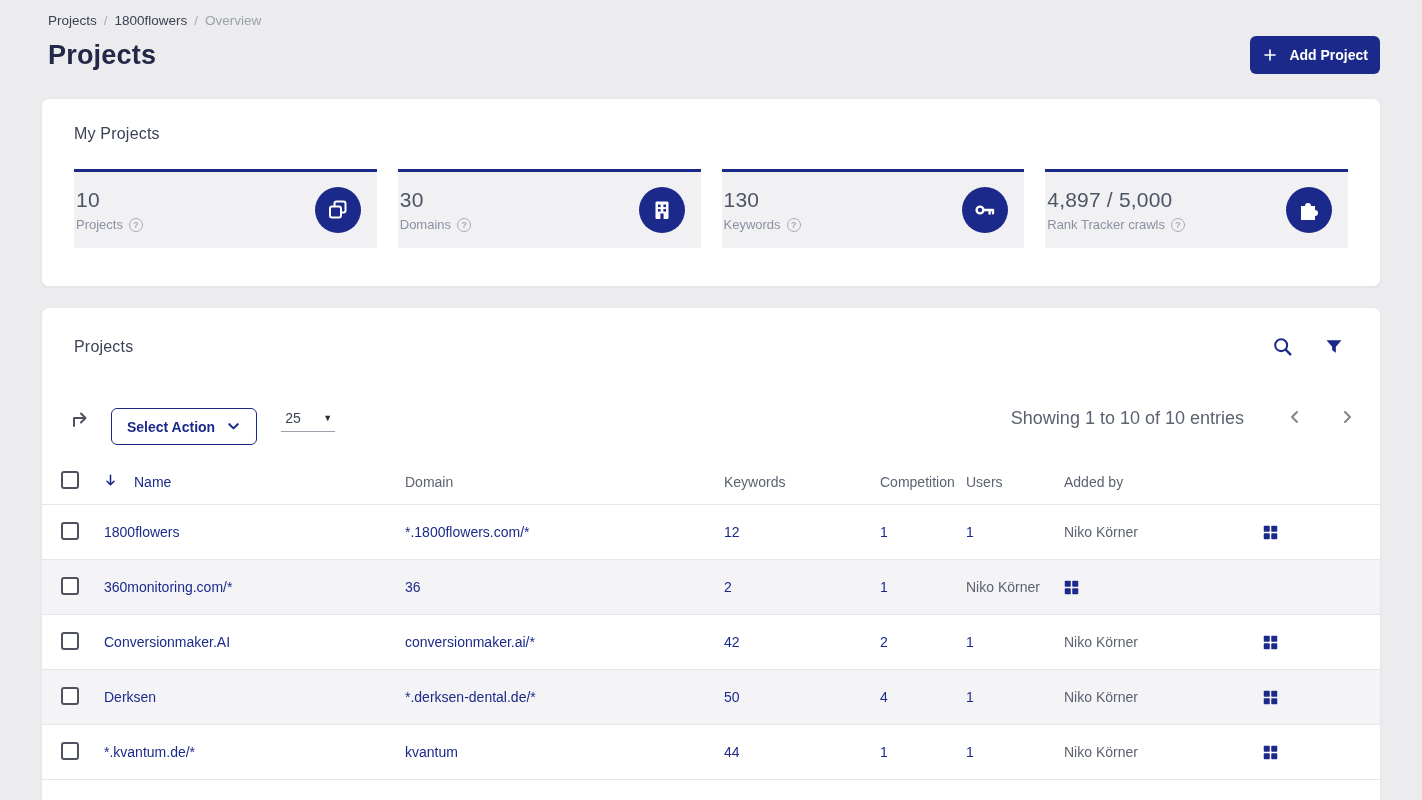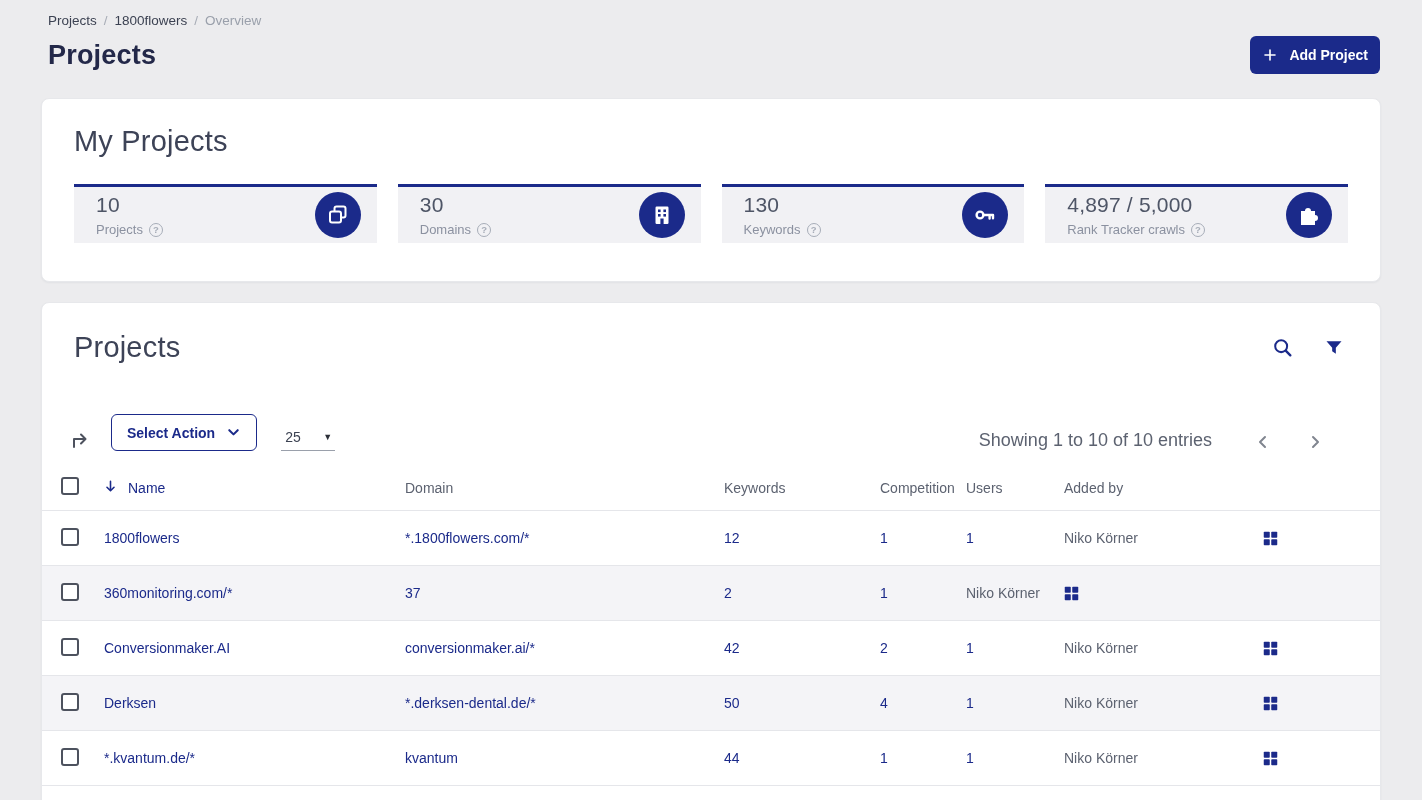--- a/index.html
+++ b/index.html
@@ -33,47 +33,47 @@
     display:flex;align-items:center;gap:11px;
     background:var(--navy);color:#fff;border:none;border-radius:6px;
     height:38px;padding:0 12px;font-size:14px;font-weight:700;
     font-family:inherit;cursor:pointer;
   }
   
   .card{
     background:#fff;border:1px solid #e7e8eb;border-radius:8px;
     margin:0 41px;box-shadow:0 1px 2px rgba(25,30,60,.05);
   }
-  .card h2{font-size:29px;font-weight:500;color:var(--card-title);letter-spacing:.2px}
+  .card h2{font-size:16px;font-weight:500;color:var(--card-title);letter-spacing:.2px}
   .card-stats{margin-top:24px;padding:26px 32px 38px}
   .tiles{display:flex;gap:21px;margin-top:26px}
   .tile{
     flex:1;border-top:3px solid var(--navy);background:var(--tile-bg);
-    height:59px;padding:0 16px 0 22px;
+    height:79px;padding:0 16px 0 2px;
     display:flex;align-items:center;justify-content:space-between;
   }
   .tile-value{font-size:21px;color:var(--text-dark);letter-spacing:.2px}
   .tile-label-row{display:flex;align-items:center;gap:6px;margin-top:5px}
   .tile-label{font-size:13px;color:var(--text-light)}
   .help{
     width:14px;height:14px;border:1.5px solid #a7adb8;border-radius:50%;
     color:#a7adb8;font-size:9.5px;font-weight:700;
     display:inline-flex;align-items:center;justify-content:center;cursor:pointer;
   }
   .help::before{content:"?"}
   .tile-icon{
     width:46px;height:46px;border-radius:50%;background:var(--navy);
     display:flex;align-items:center;justify-content:center;flex:0 0 46px;
   }
   
   .card-table{margin-top:20px;padding:28px 0 60px}
   .card-head{display:flex;justify-content:space-between;align-items:center;padding:0 36px 0 32px}
   .head-icons{display:flex;align-items:center;gap:30px}
   .head-icons span{display:flex;cursor:pointer}
-  .toolbar{display:flex;align-items:flex-end;margin-top:50px;padding:0 56px 0 27px}
+  .toolbar{display:flex;align-items:flex-start;margin-top:50px;padding:0 24px 0 27px}
   .export{display:flex;cursor:pointer}
   .select-action{
     margin-left:20px;display:flex;align-items:center;gap:11px;
     background:#fff;border:1.6px solid var(--navy);color:var(--navy);
     border-radius:6px;height:37px;padding:0 15px;
     font-size:14px;font-weight:700;font-family:inherit;cursor:pointer;
   }
   .page-size{
     margin-left:24px;width:54px;display:flex;align-items:center;justify-content:space-between;
     border-bottom:1px solid #9aa0ab;padding:2px 3px 5px 4px;
@@ -86,21 +86,21 @@
   .showing + .pg{margin-left:42px}
   
   .table{margin-top:14px}
   .grid-row{
     display:grid;
     grid-template-columns:43px 301px 319px 156px 86px 98px 199px 1fr;
     align-items:center;padding-left:19px;
   }
   .thead{height:46px;font-size:14px;color:var(--text-gray);border-bottom:1px solid var(--border)}
   .th{cursor:pointer}
-  .th-name{color:var(--navy);display:flex;align-items:flex-start;gap:11px}
+  .th-name{color:var(--navy);display:flex;align-items:flex-start;gap:17px}
   .trow{height:55px;border-bottom:1px solid var(--border);font-size:14px}
   .trow:nth-child(odd){background:var(--row-alt)}
   .checkbox{
     width:18px;height:18px;border:2px solid #4d525e;border-radius:3px;
     background:#fff;display:inline-block;cursor:pointer;
   }
   .link{color:var(--navy);text-decoration:none;cursor:pointer}
   .num{color:var(--navy);cursor:pointer}
   .added{color:var(--text-gray)}
   .c-actions{display:flex;cursor:pointer}
@@ -288,21 +288,21 @@
               <rect x="1" y="11" width="8" height="8" rx="1"></rect>
               <rect x="11" y="11" width="8" height="8" rx="1"></rect>
             </g>
           </svg>
       </span>
     </div>
 
     <div class="grid-row trow">
       <span><span class="checkbox"></span></span>
       <a class="link">360monitoring.com/*</a>
-      <span class="num">37</span>
+      <span class="num">36</span>
       <span class="num">2</span>
       <span class="num">1</span>
       <span class="added">Niko Körner</span>
       <span class="c-actions">
         <svg width="15" height="15" viewBox="0 0 20 20">
             <g fill="#1b2a8a">
               <rect x="1" y="1" width="8" height="8" rx="1"></rect>
               <rect x="11" y="1" width="8" height="8" rx="1"></rect>
               <rect x="1" y="11" width="8" height="8" rx="1"></rect>
               <rect x="11" y="11" width="8" height="8" rx="1"></rect>

